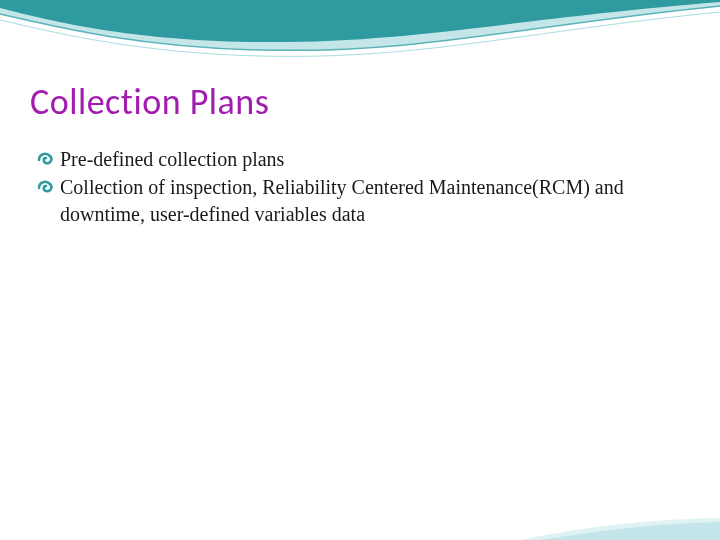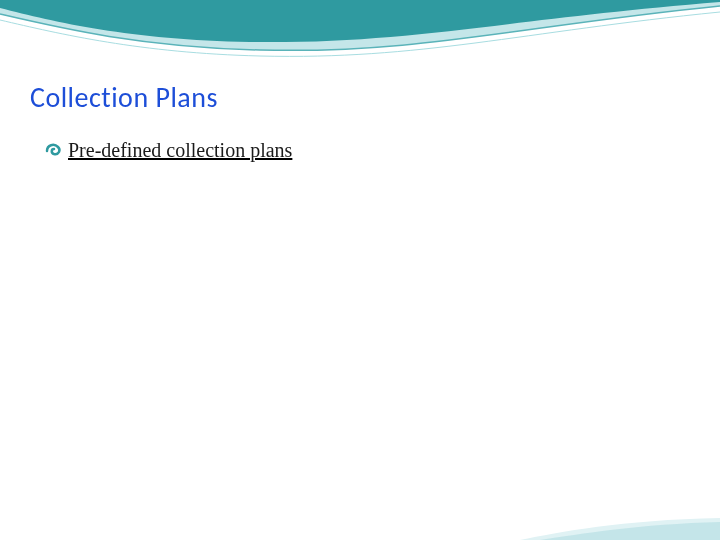--- a/index.html
+++ b/index.html
@@ -21,30 +21,29 @@
     z-index: 0;
   }
   .content {
     position: relative;
     z-index: 1;
     padding: 80px 30px 0 30px;
   }
   h1 {
     font-family: 'Segoe UI Light', 'Segoe UI', Calibri, Arial, sans-serif;
     font-weight: 300;
-    font-size: 28px;
-    color: #1d4ed8;
+    font-size: 36px;
+    color: #a21caf;
     margin: 0 0 22px 0;
     letter-spacing: 0.5px;
   }
   ul {
     list-style: none;
-    margin: 8px;
+    margin: 0;
     padding: 0 0 0 6px;
-    text-decoration: underline;
   }
   li {
     position: relative;
     font-size: 20px;
     line-height: 1.35;
     color: #1a1a1a;
     padding-left: 24px;
     margin-bottom: 1px;
   }
   .bullet-icon {
@@ -81,19 +80,25 @@
 
 <div class="content">
   <h1>Collection Plans</h1>
   <ul>
     <li>
       <svg class="bullet-icon" viewBox="0 0 20 20">
           <path d="M3 12 C3 6, 10 4, 14 8 C17 11, 15 16, 10 15 C7 14, 7 10, 10 10"></path>
         </svg>
       <span>Pre-defined collection plans</span>
     </li>
+    <li>
+      <svg class="bullet-icon" viewBox="0 0 20 20">
+          <path d="M3 12 C3 6, 10 4, 14 8 C17 11, 15 16, 10 15 C7 14, 7 10, 10 10"></path>
+        </svg>
+      <span>Collection of inspection, Reliability Centered Maintenance(RCM) and downtime, user-defined variables data</span>
+    </li>
   </ul>
 </div>
 
 <svg class="bottom-deco" viewBox="0 0 720 40" preserveAspectRatio="none">
   <path d="M520,40 C560,32 620,20 720,18 L720,40 Z" fill="#e0f2f4"></path>
   <path d="M540,40 C580,34 640,24 720,22 L720,40 Z" fill="#b8e0e4" opacity="0.7"></path>
 </svg>
 
 </body></html>

